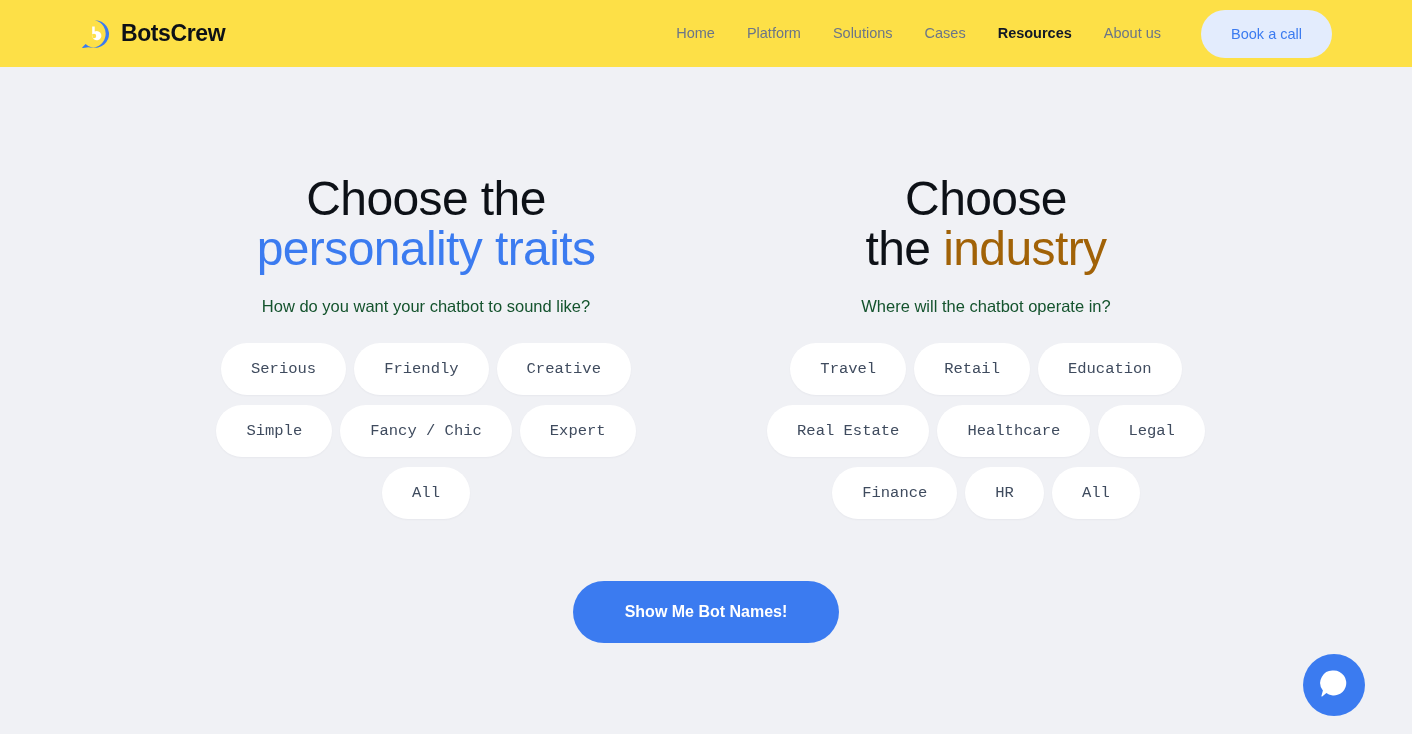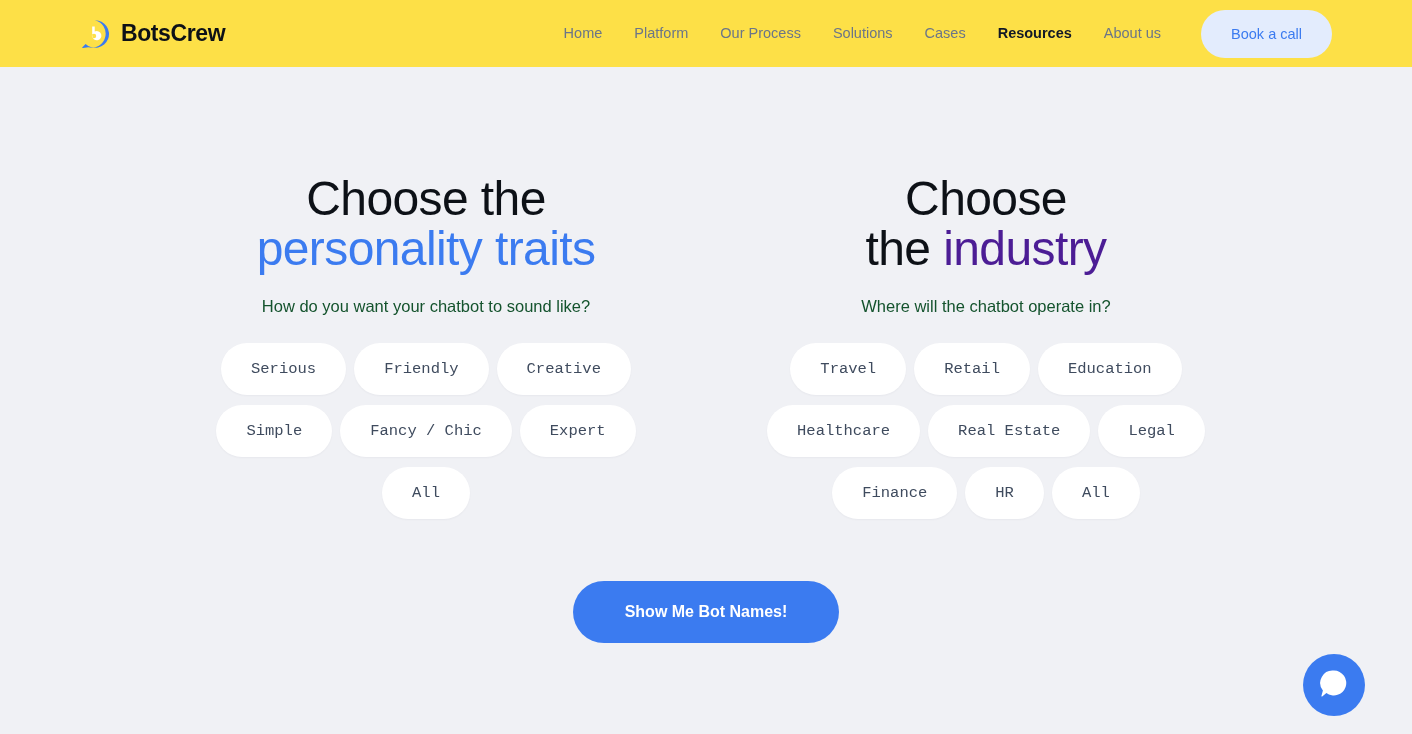--- a/index.html
+++ b/index.html
@@ -107,21 +107,21 @@
   .col-heading {
     font-size: 48px;
     font-weight: normal;
     line-height: 1.04;
     text-align: center;
     letter-spacing: -0.6px;
     color: #0d1117;
   }
 
   .accent-blue { color: #3b7bf0; margin-top: 16px; }
-  .accent-red  { color: #4c1d95; }
+  .accent-red  { color: #a16207; }
 
   .col-sub {
     margin-top: 23px;
     font-size: 16.5px;
     color: #14532d;
     text-align: center;
   }
 
   .options {
     margin-top: 27px;
@@ -198,21 +198,20 @@
         <path d="M15 1.2 A13.8 13.8 0 1 1 5.6 24.9 L2.4 28.2 A0.6 0.6 0 0 0 2.9 29.1 L8.4 28.3 A13.8 13.8 0 0 0 15 1.2 Z" fill="#3b7bf0"></path>
         <path d="M12.2 7.6 h2.5 v5.0 a4.6 4.6 0 1 1 -2.5 4.1 Z M16.2 17.0 a2.2 2.2 0 1 0 -4.4 0 a2.2 2.2 0 0 0 4.4 0 Z" fill="#ffffff"></path>
       </svg>
     </span>
     <span class="brand-name">BotsCrew</span>
   </div>
 
   <nav class="main-nav">
     <a class="nav-link" href="#">Home</a>
     <a class="nav-link" href="#">Platform</a>
-    <a class="nav-link" href="#">Our Process</a>
     <a class="nav-link" href="#">Solutions</a>
     <a class="nav-link" href="#">Cases</a>
     <a class="nav-link is-active" href="#">Resources</a>
     <a class="nav-link" href="#">About us</a>
     <button class="book-call-btn">Book a call</button>
   </nav>
 
 </header>
 
 <main class="page-body">
@@ -250,22 +249,22 @@
       </h1>
       <p class="col-sub">Where will the chatbot operate in?</p>
 
       <div class="options">
         <div class="option-row">
           <button class="option-pill">Travel</button>
           <button class="option-pill">Retail</button>
           <button class="option-pill">Education</button>
         </div>
         <div class="option-row">
+          <button class="option-pill">Real Estate</button>
           <button class="option-pill">Healthcare</button>
-          <button class="option-pill">Real Estate</button>
           <button class="option-pill">Legal</button>
         </div>
         <div class="option-row">
           <button class="option-pill">Finance</button>
           <button class="option-pill">HR</button>
           <button class="option-pill">All</button>
         </div>
       </div>
     </section>
 

